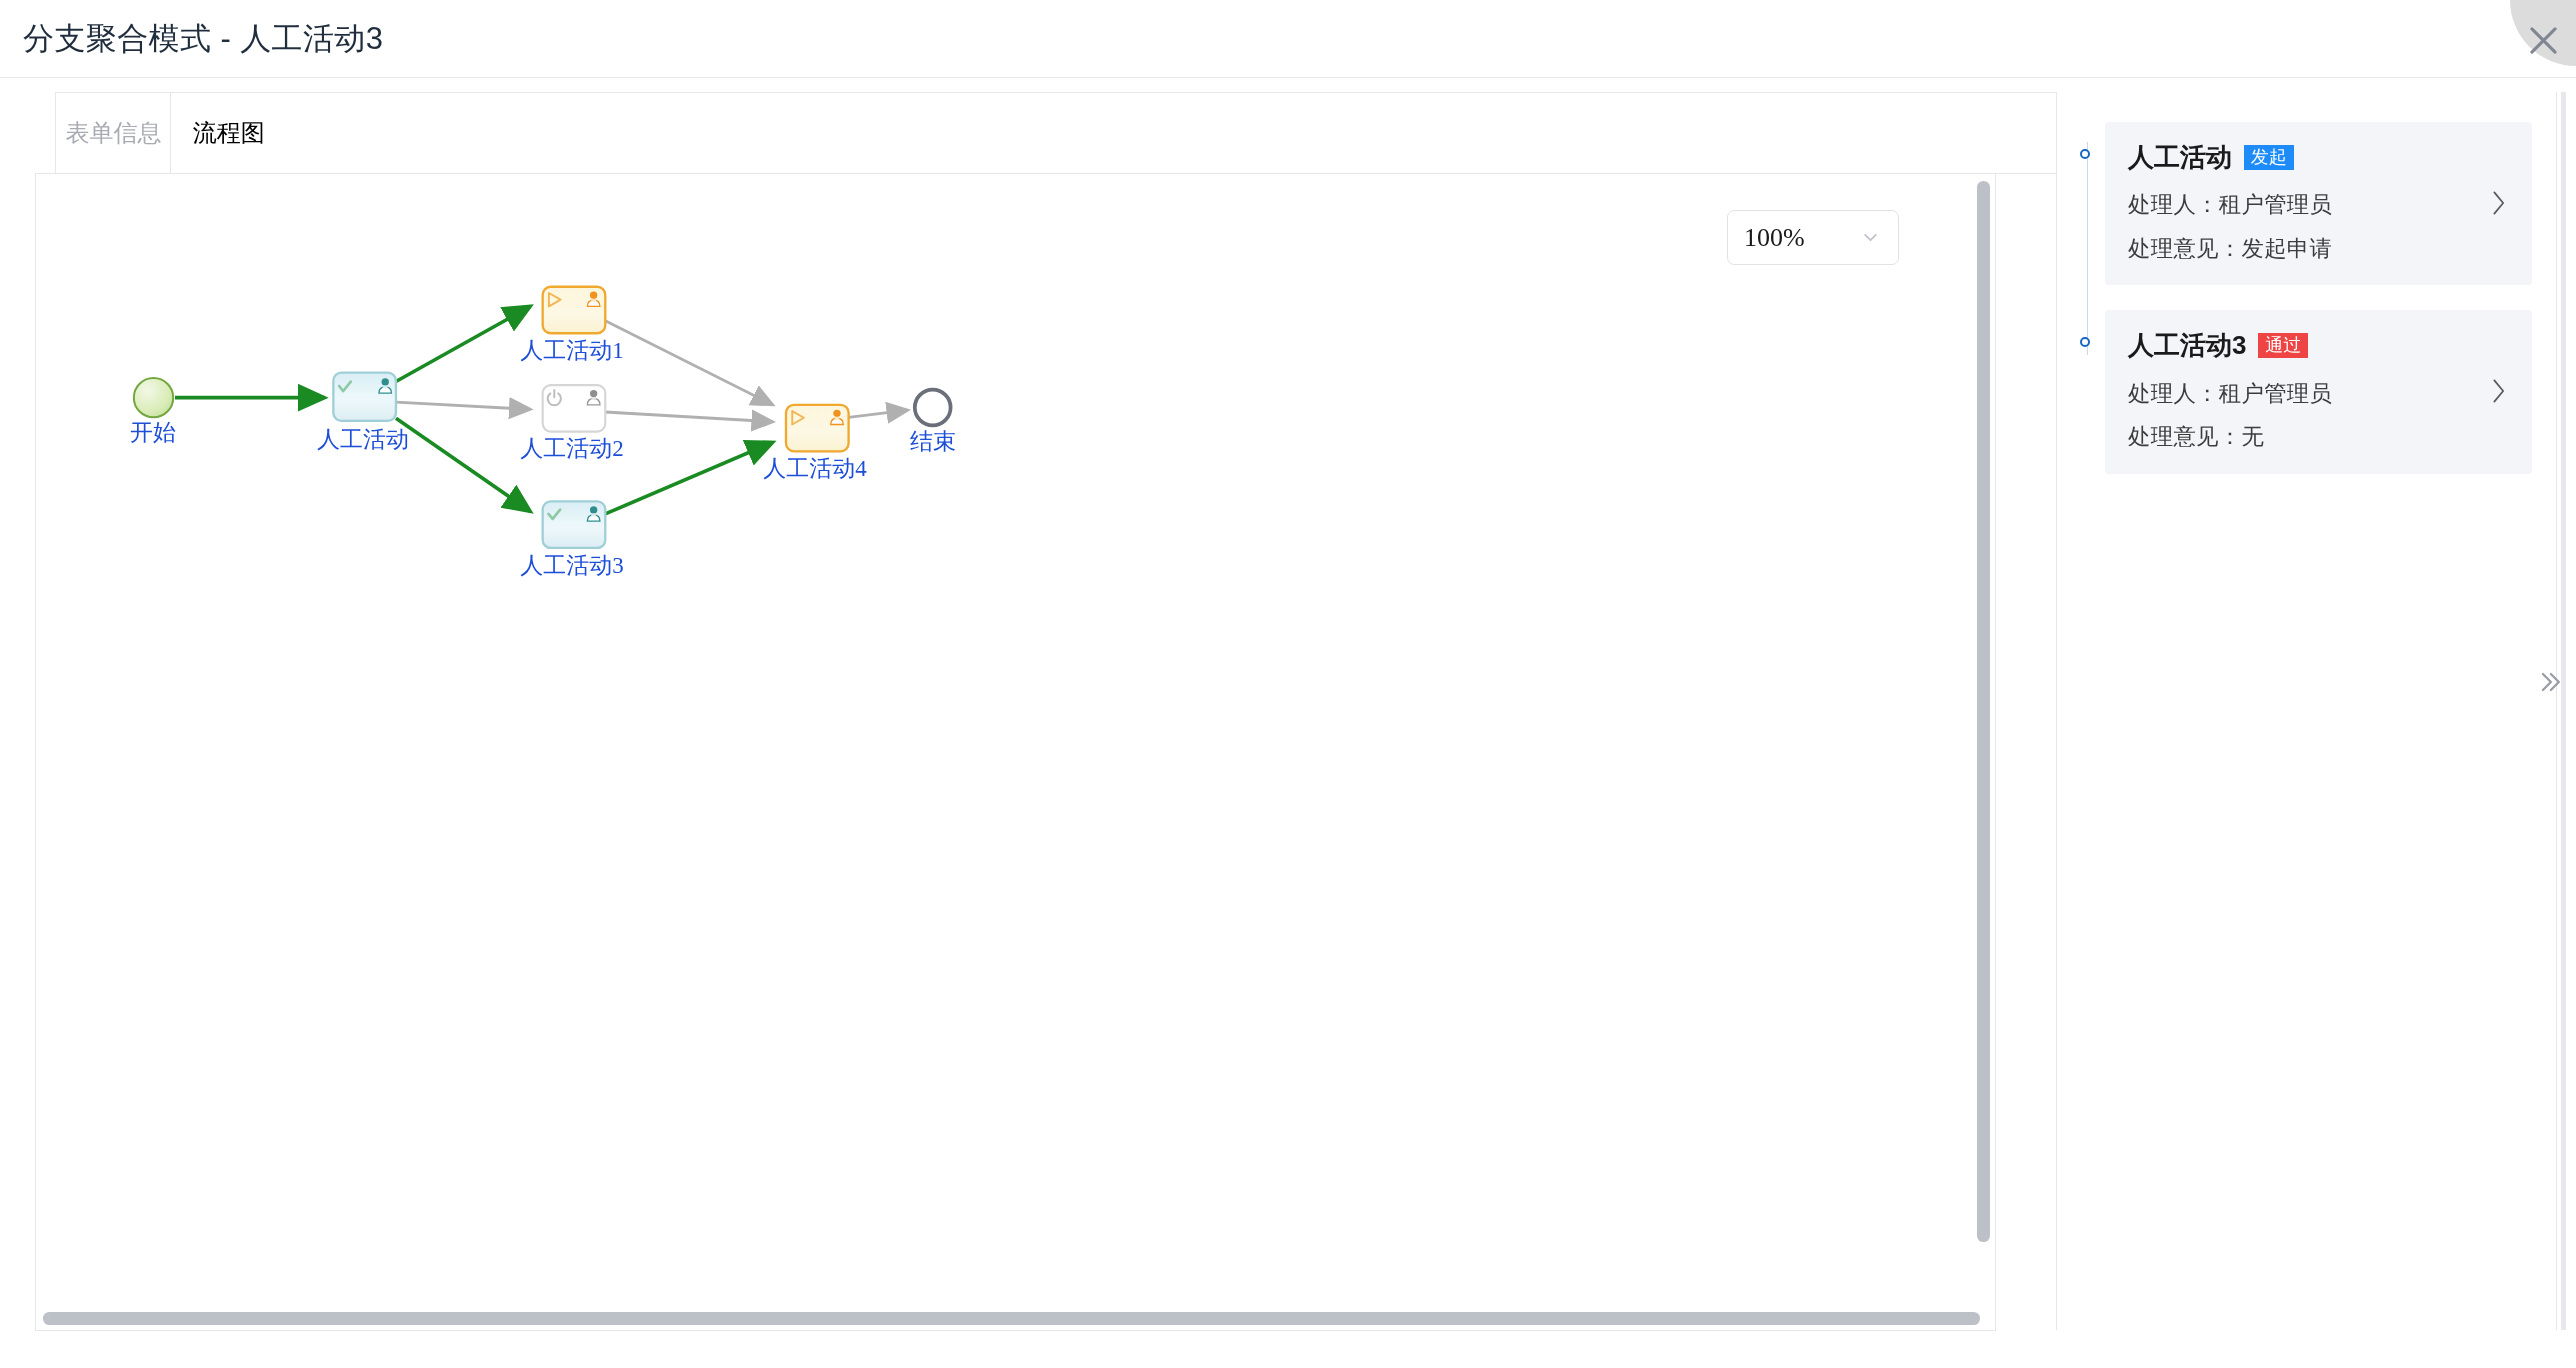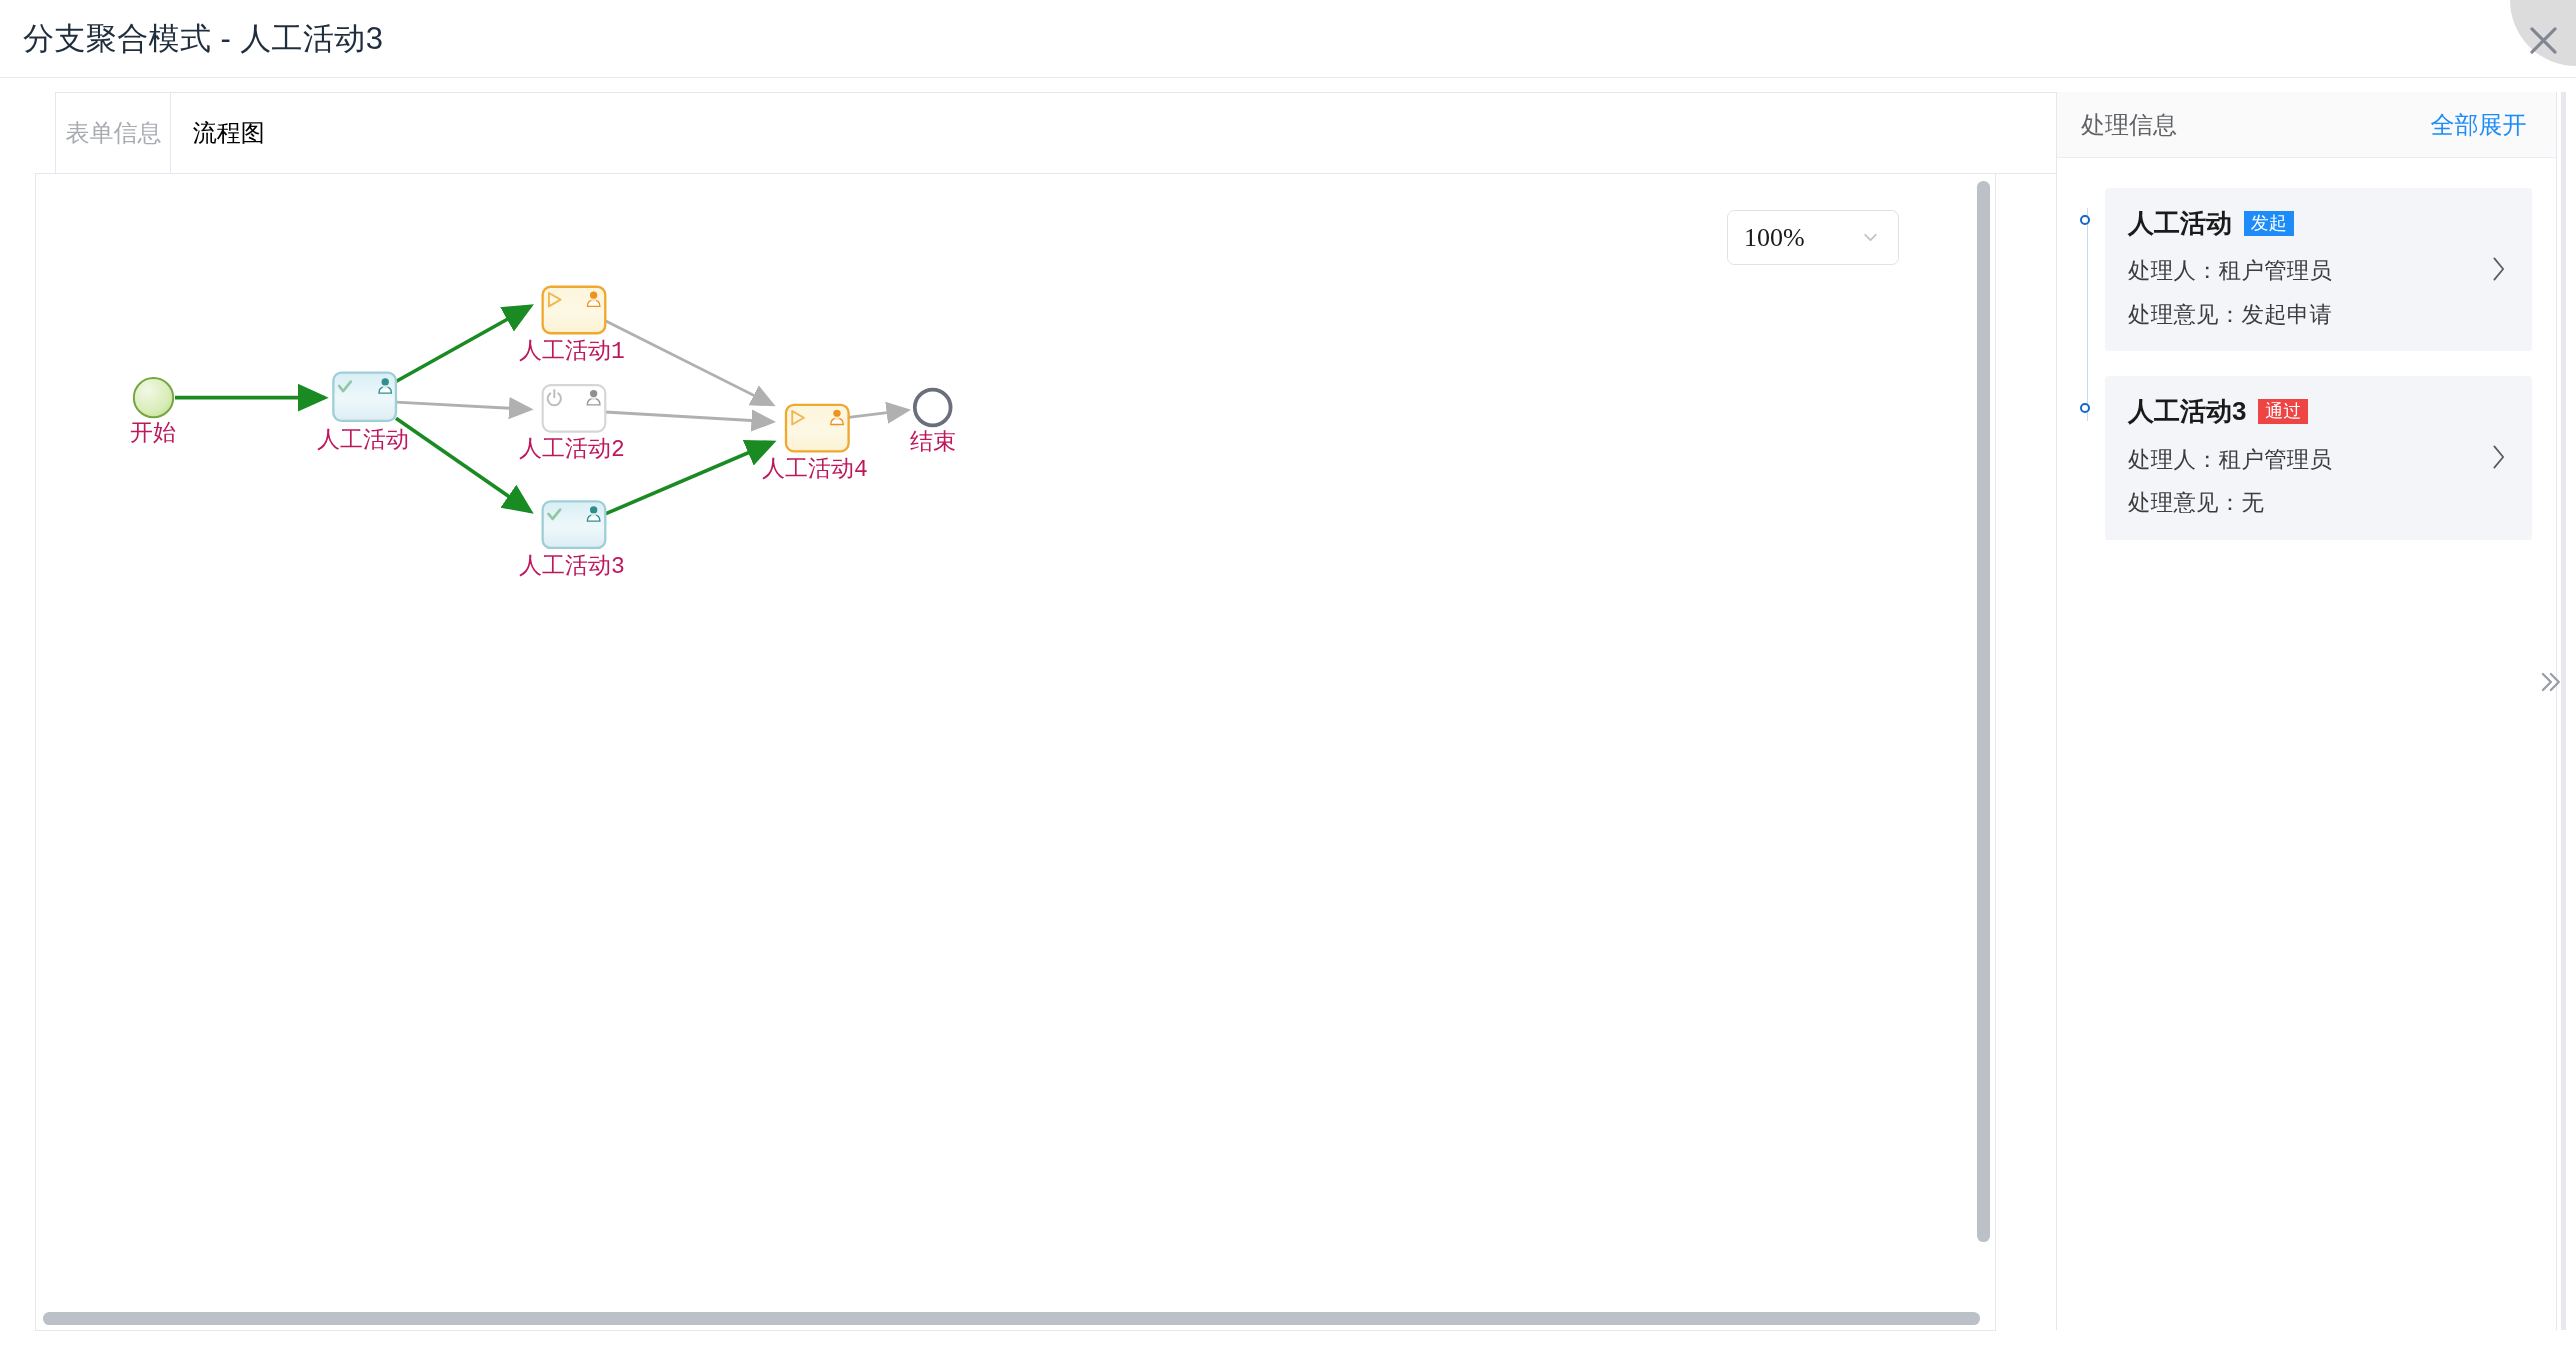--- a/index.html
+++ b/index.html
@@ -90,24 +90,24 @@
     box-sizing: border-box;
     border: 1.8px solid #e4e7ed;
     background: #fff;
     overflow: hidden;
   }
   .diagram-svg { position: absolute; top: 0; left: 0; }
 
   .node-label {
     position: absolute;
     font-size: 23px;
-    color: #be185d;
+    color: #1d4ed8;
     white-space: nowrap;
     transform: translateX(-50%);
-    font-family: Liberation Mono, monospace;
+    font-family: Liberation Serif, serif;
   }
 
   
   .zoom-select {
     position: absolute;
     top: 36px;
     left: 1691px;
     width: 172px;
     height: 55px;
     box-sizing: border-box;
@@ -416,24 +416,20 @@
 
   <div class="vscroll-track">
     <div class="vscroll-thumb"></div>
   </div>
   <div class="hscroll-track">
     <div class="hscroll-thumb"></div>
   </div>
 </div>
 
 <div class="sidebar">
-  <div class="sidebar-header">
-    <div class="sidebar-title">处理信息</div>
-    <div class="expand-all">全部展开</div>
-  </div>
 
   <div class="timeline">
     <div class="tl-line"></div>
 
     <div class="tl-item">
       <div class="tl-dot"></div>
       <div class="tl-card">
         <div class="tl-card-title">
           <span>人工活动</span>
           <span class="tl-badge" style="background:#1d8cf8;">发起</span>

